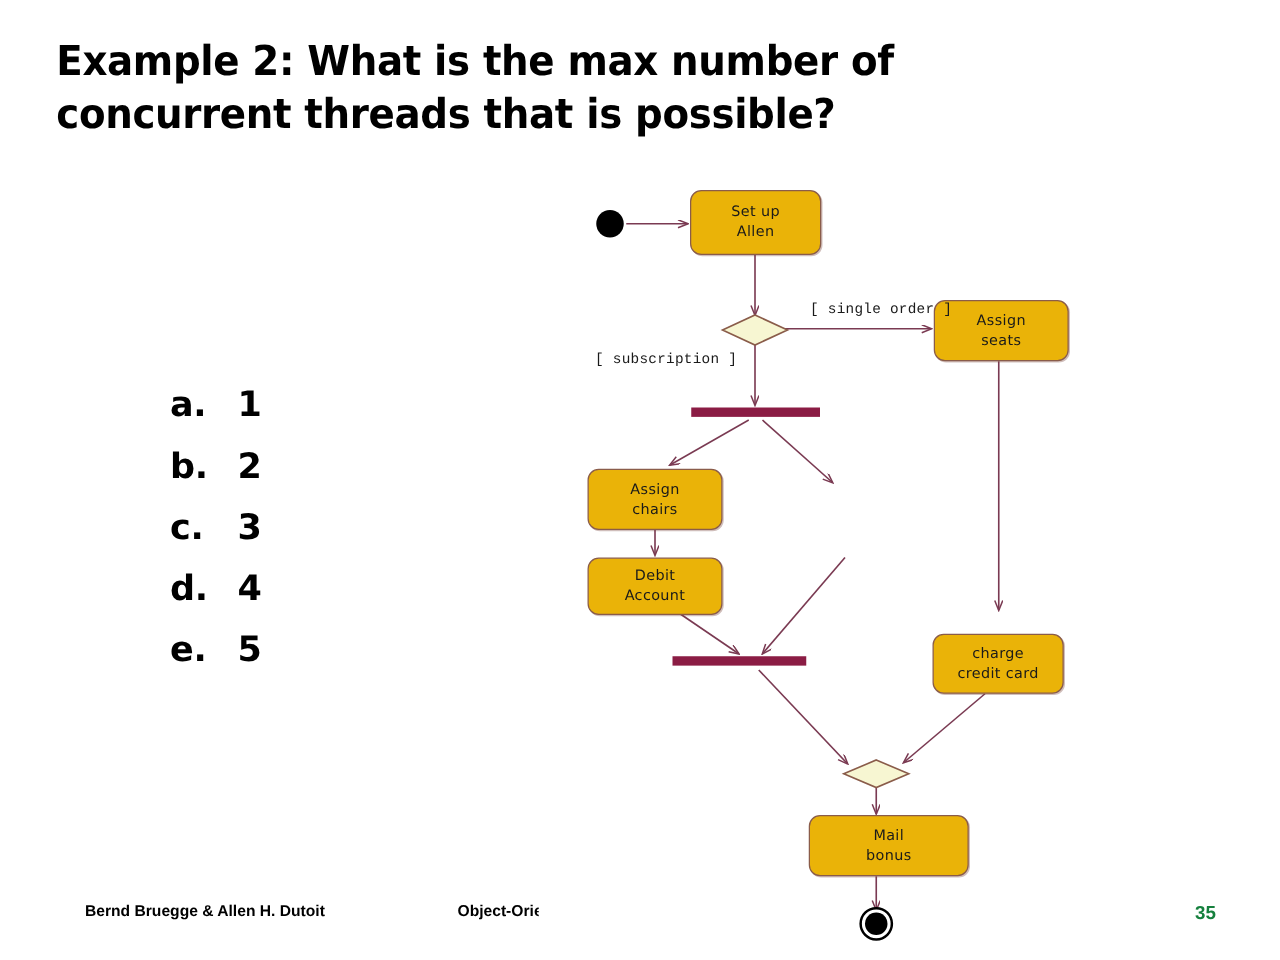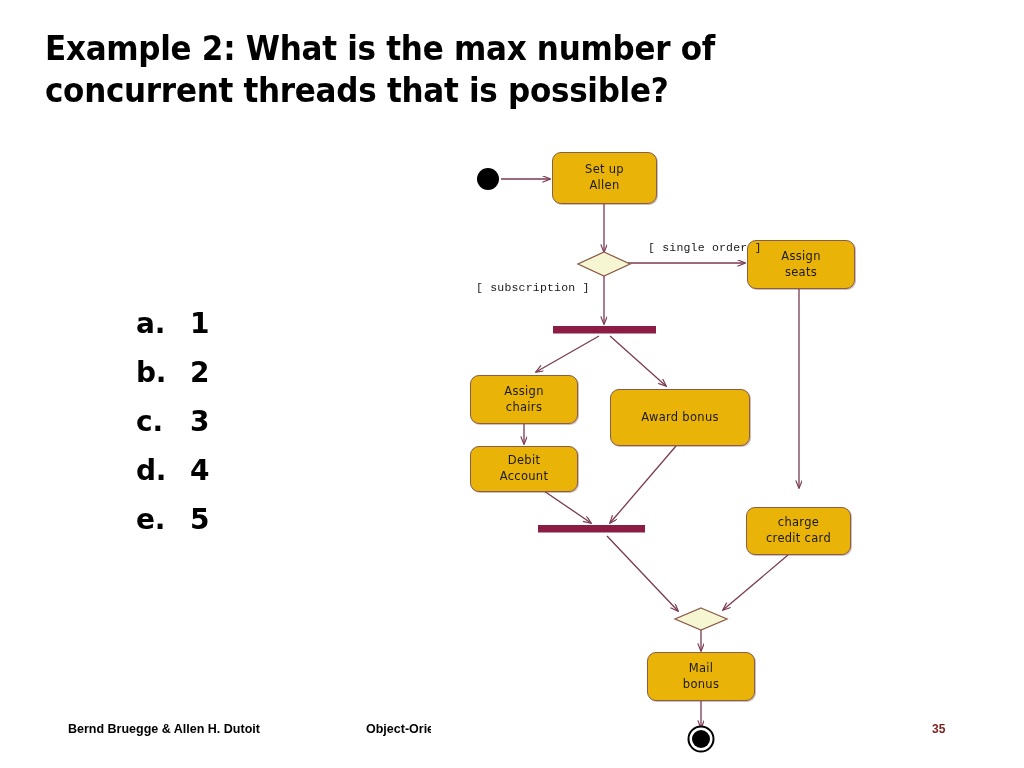--- a/index.html
+++ b/index.html
@@ -118,26 +118,26 @@
   }
   #footer-center {
     font-family: "Liberation Sans", sans-serif;
     font-weight: bold;
     font-size: 12.5px;
     color: #000000;
     white-space: nowrap;
   }
   #footer-page {
     position: absolute;
-    left: 932px;
+    left: 956px;
     top: 722px;
     font-family: "Liberation Sans", sans-serif;
     font-weight: bold;
-    font-size: 12px;
-    color: #7f1d1d;
+    font-size: 15px;
+    color: #15803d;
   }
 </style>
 </head>
 <body>
 
 <div id="slide-title">Example 2: What is the max number of concurrent threads that is possible?</div>
 
 <div id="answer-list">
 
   <div class="answer-item">
@@ -229,35 +229,32 @@
   <div class="node" style="left:307px; top:100px; width:108px; height:49px;">
     <span>Assign</span>
     <span>seats</span>
   </div>
 
   <div class="node" style="left:30px; top:235px; width:108px; height:49px;">
     <span>Assign</span>
     <span>chairs</span>
   </div>
 
-  <div class="node" style="left:170px; top:249px; width:140px; height:57px;">
-    <span>Award bonus</span>
-  </div>
 
   <div class="node" style="left:30px; top:306px; width:108px; height:46px;">
     <span>Debit</span>
     <span>Account</span>
   </div>
 
   <div class="node" style="left:306px; top:367px; width:105px; height:48px;">
     <span>charge</span>
     <span>credit card</span>
   </div>
 
-  <div class="node" style="left:207px; top:512px; width:108px; height:49px;">
+  <div class="node" style="left:207px; top:512px; width:128px; height:49px;">
     <span>Mail</span>
     <span>bonus</span>
   </div>
 
   <div class="guard" style="left:208px; top:101px;">[ single order ]</div>
 
   <div class="guard" style="left:36px; top:141px;">[ subscription ]</div>
 
 </div>
 

